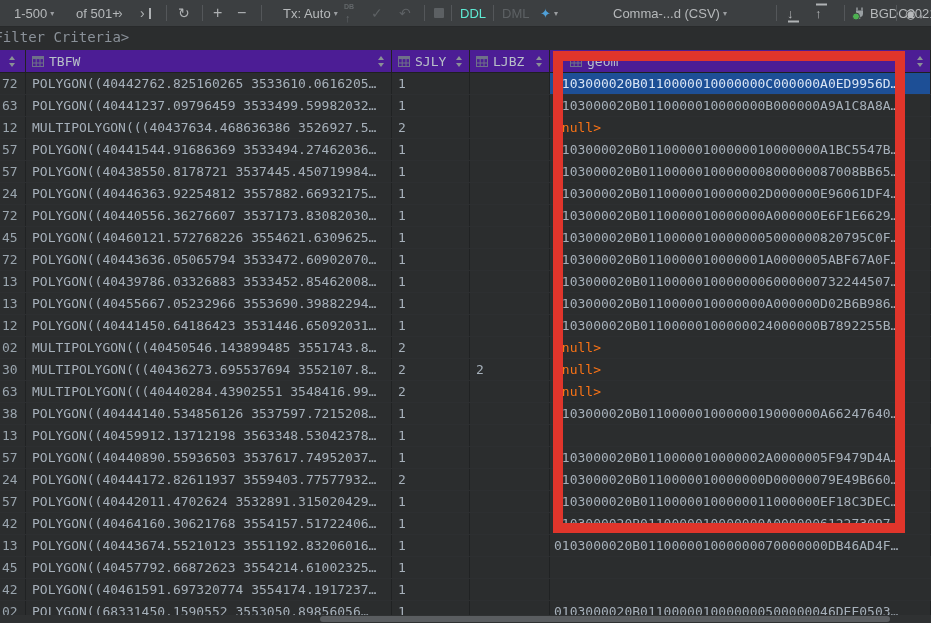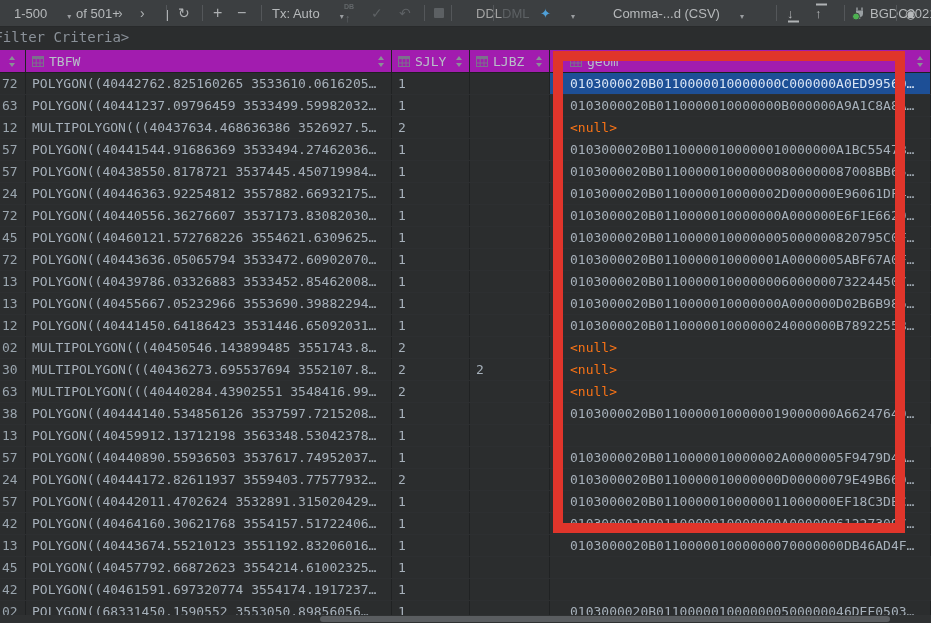--- a/index.html
+++ b/index.html
@@ -3,21 +3,21 @@
 <meta charset="utf-8">
 <style>
   html,body{margin:0;padding:0;background:#222426;}
   .app{position:relative;width:931px;height:623px;overflow:hidden;background:#2b2d2e;
        font-family:"Liberation Sans",sans-serif;-webkit-font-smoothing:antialiased;}
 
   
   .toolbar{position:absolute;left:0;top:0;width:100%;height:26px;background:#3c3f41;
            border-bottom:1px solid #282a2b;}
   .toolbar .tb{position:absolute;top:50%;transform:translateY(-50%);color:#b6b9bb;font-size:13px;
-               display:inline-flex;align-items:flex-end;gap:20px;white-space:nowrap;cursor:default;}
+               display:inline-flex;align-items:center;gap:3px;white-space:nowrap;cursor:default;}
   .toolbar .icon{font-size:14px;color:#aeb1b3;}
   .toolbar .disabled{color:#5d6164;}
   .caret{font-size:8px;color:#9a9da0;line-height:1;}
   .sep{position:absolute;top:5px;width:1px;height:16px;background:#54575a;}
   .lastbar{display:inline-block;width:2px;height:11px;background:#aeb1b3;margin-left:1px;}
   .stop-sq{width:10px;height:10px;background:#5c6063;border-radius:1px;}
   .dbup{position:relative;width:16px;height:16px;}
   .dbup .db{position:absolute;top:-2px;left:3px;font-size:7px;color:#63676a;font-weight:bold;}
   .dbup .ar{position:absolute;bottom:-3px;left:4px;font-size:11px;color:#63676a;}
   .dl,.ul{position:relative;font-size:13px;color:#b0b3b5;width:13px;text-align:center;}
@@ -29,21 +29,21 @@
              background:var(--status-green);border:1px solid #3c3f41;}
   .eye{font-size:13px;color:#b0b3b5;}
 
   
   .filter-row{position:absolute;left:0;top:27px;width:100%;height:23px;overflow:hidden;
               background:#2b2d2e;}
   .filter-text{position:absolute;left:-14px;top:2px;font-family:"DejaVu Sans Mono",monospace;
                font-size:14px;color:#8a9199;white-space:nowrap;}
 
   
-  .grid-header{position:absolute;left:0;top:50px;width:100%;height:23px;background:#a21caf;
+  .grid-header{position:absolute;left:0;top:50px;width:100%;height:23px;background:#4c1d95;
                display:flex;border-bottom:1px solid #1e2021;box-sizing:border-box;}
   .hc{display:flex;align-items:center;gap:5px;padding:0 6px;border-right:1px solid #202223;
       box-sizing:border-box;color:#b8c0c8;font-family:"DejaVu Sans Mono",monospace;font-size:13px;
       position:relative;overflow:hidden;white-space:nowrap;}
   .c-id{width:26px;justify-content:center;padding:0 2px;}
   .c-tbfw{width:366px;}
   .c-sjly{width:78px;}
   .c-ljbz{width:80px;}
   .c-geom{flex:1;}
   .hc.c-geom{padding-left:20px;}
@@ -55,21 +55,21 @@
   .sort.pushr{margin-left:auto;}
   .sort.absr{position:absolute;right:6px;top:6px;}
   .th-icon{flex:none;opacity:.85;}
 
   .grid-body{position:absolute;left:0;top:73px;width:100%;}
   .row{display:flex;height:22px;box-sizing:border-box;border-bottom:1px solid #2d2f31;}
   .cell{font-family:"DejaVu Sans Mono",monospace;font-size:13px;line-height:21px;color:#a6b0ba;
         padding:0 6px;border-right:1px solid #202223;box-sizing:border-box;
         overflow:hidden;white-space:nowrap;}
   .cell.c-id{color:#9aa5ae;padding:0 2px;text-align:left;}
-  .cell.c-geom{padding-left:20px;}
+  .cell.c-geom{padding-left:4px;}
   .cell.null{color:#f97316;}
   .cell.sel{background:var(--selection-blue);color:#d8e4f4;}
 
   
   .red-rect{position:absolute;left:553px;top:51px;width:352px;height:482px;
             border:10px solid var(--annotation-red);box-sizing:border-box;pointer-events:none;z-index:5;}
   .hscroll-track{position:absolute;left:0;bottom:0;width:100%;height:8px;background:#2f3132;z-index:4;}
   .hscroll{position:absolute;left:320px;bottom:1px;width:570px;height:6px;background:#5a5d60;
            border-radius:3px;z-index:6;}
 </style>
@@ -89,36 +89,36 @@
     <span class="tb icon" style="left:140px">
       <span>›</span>
         <span class="lastbar"></span>
     </span>
     <span class="sep" style="left:166px"></span>
     <span class="tb icon" style="left:178px">↻</span>
     <span class="sep" style="left:202px"></span>
     <span class="tb icon" style="left:213px;font-size:16px">+</span>
     <span class="tb icon" style="left:237px;font-size:16px">−</span>
     <span class="sep" style="left:261px"></span>
-    <span class="tb" style="left:272px">
+    <span class="tb" style="left:283px">
       <span>Tx: Auto</span>
       <span class="caret">▾</span>
     </span>
     <span class="tb dbup" style="left:341px">
       <span class="db">DB</span>
       <span class="ar">↑</span>
     </span>
     <span class="tb icon disabled" style="left:371px">✓</span>
     <span class="tb icon disabled" style="left:399px">↶</span>
     <span class="sep" style="left:424px"></span>
     <span class="tb" style="left:434px">
         <span class="stop-sq"></span>
       </span>
     <span class="sep" style="left:451px"></span>
-    <span class="tb" style="left:476px;color:#a3a3a3">DDL</span>
+    <span class="tb" style="left:460px;color:#5eead4">DDL</span>
     <span class="sep" style="left:493px"></span>
     <span class="tb disabled" style="left:502px">DML</span>
     <span class="tb" style="left:540px">
       <span class="sparkle">✦</span>
       <span class="caret">▾</span>
     </span>
     <span class="tb" style="left:613px">
       <span>Comma-...d (CSV)</span>
       <span class="caret">▾</span>
     </span>

